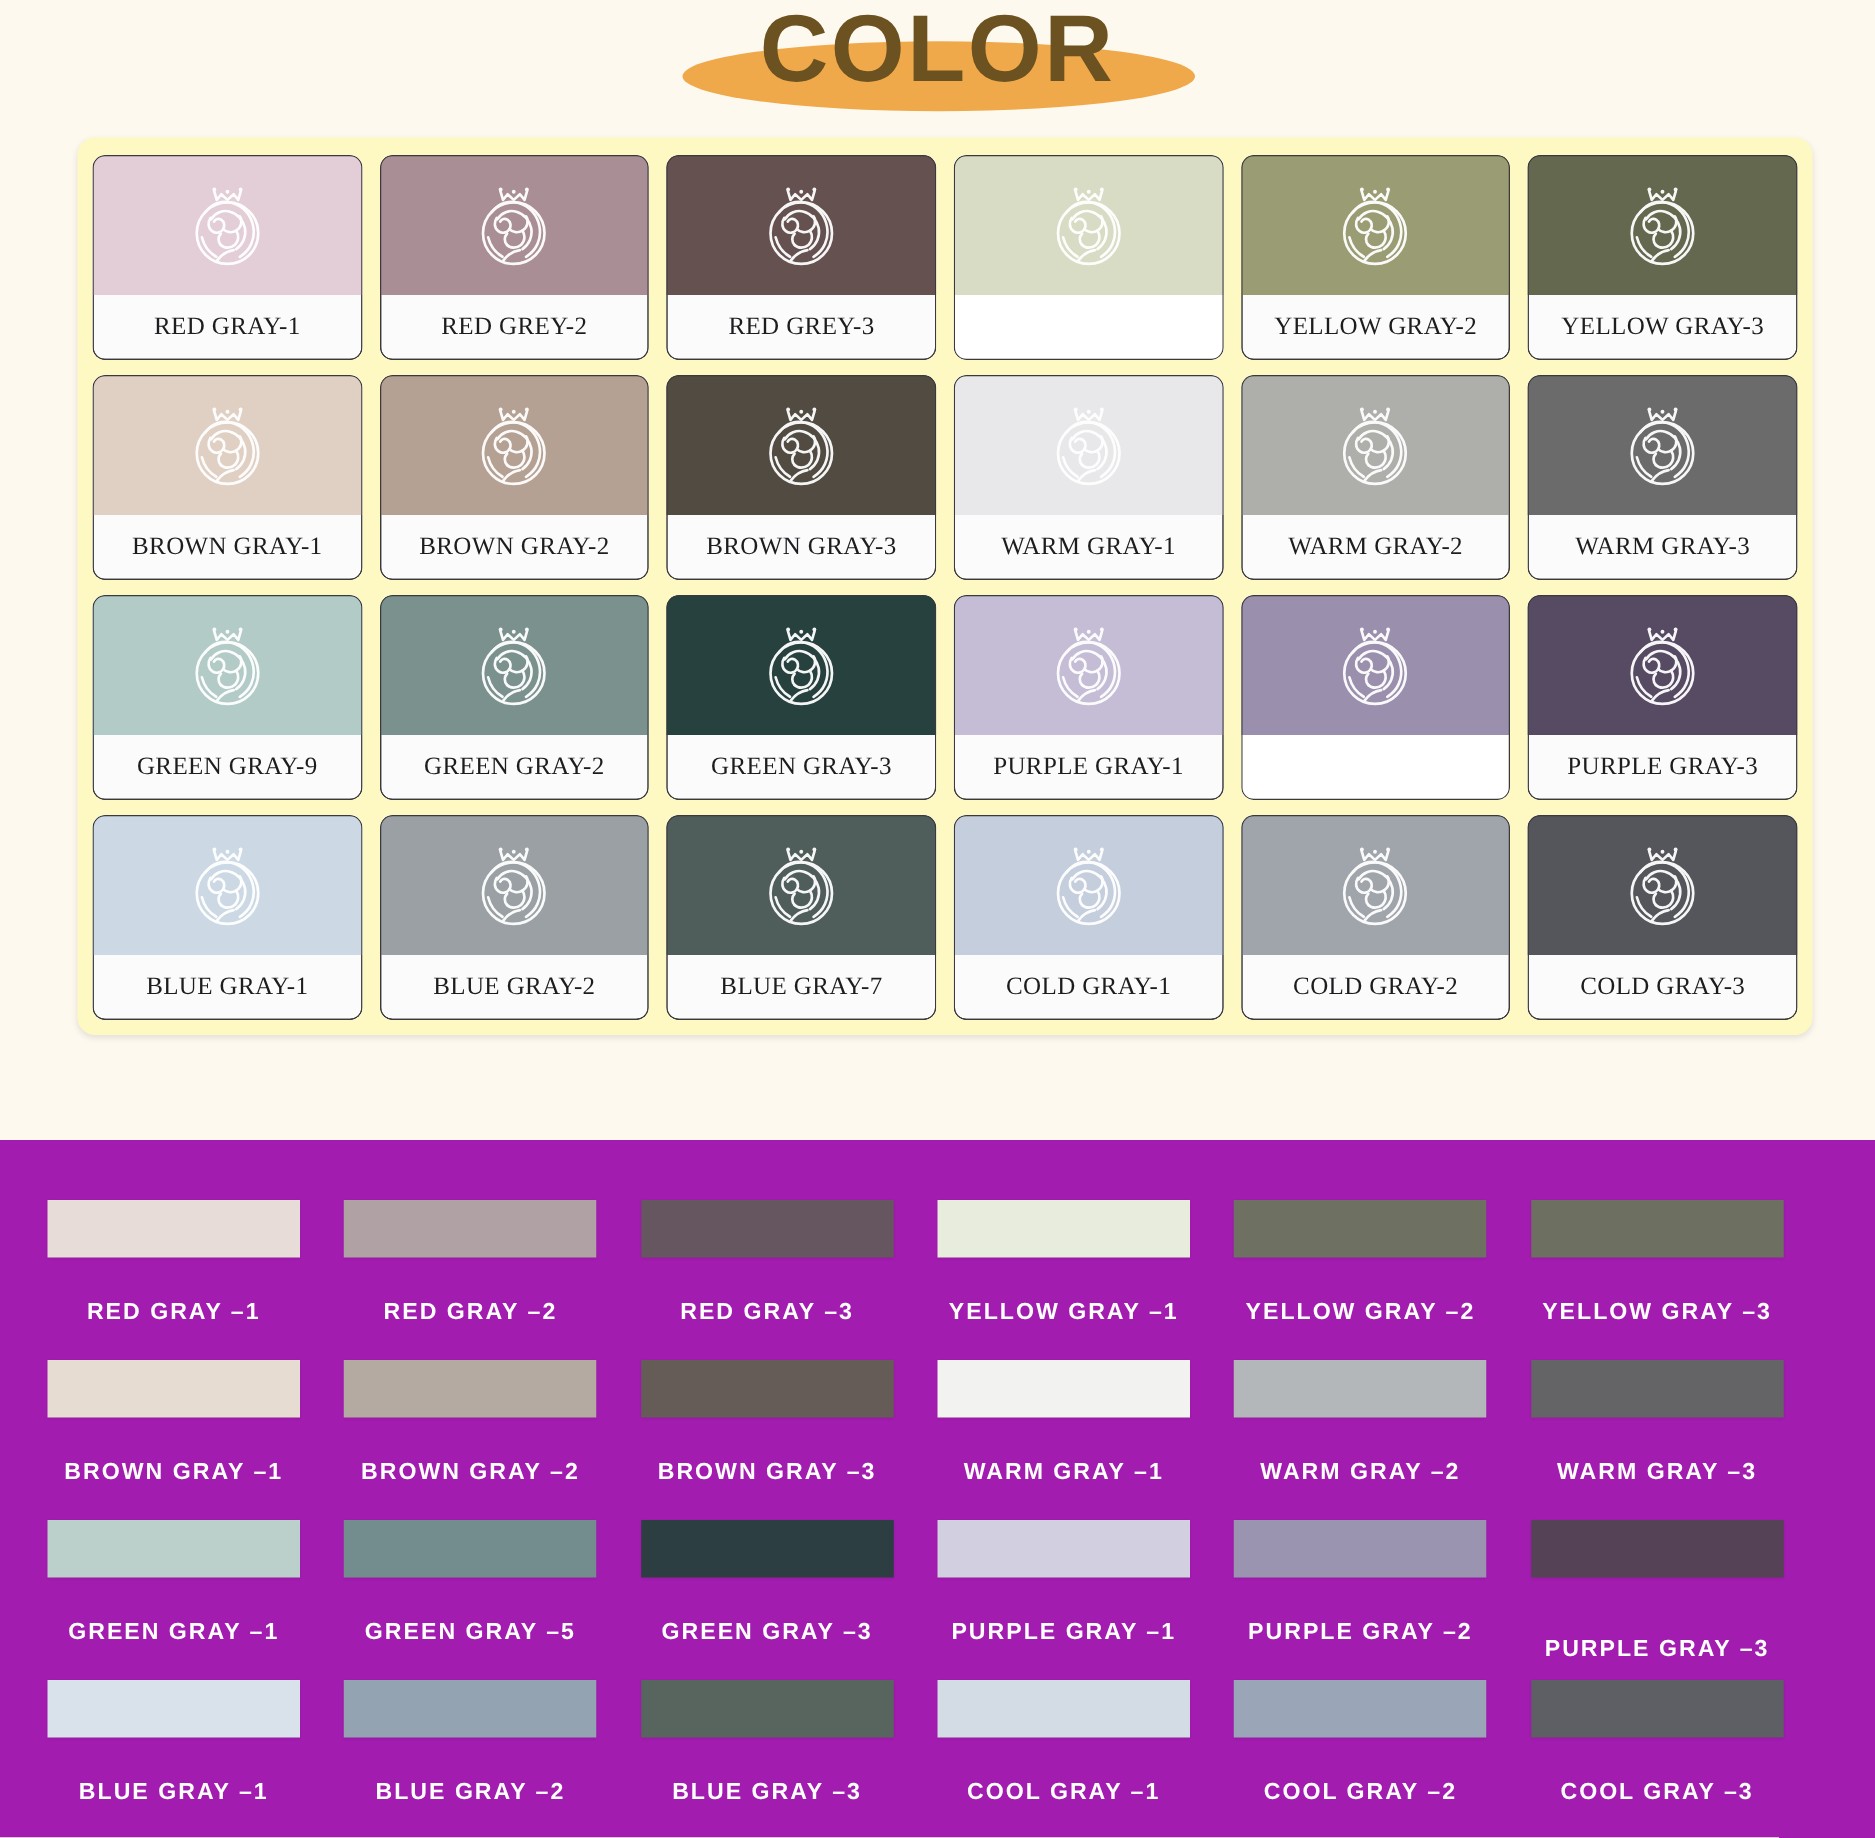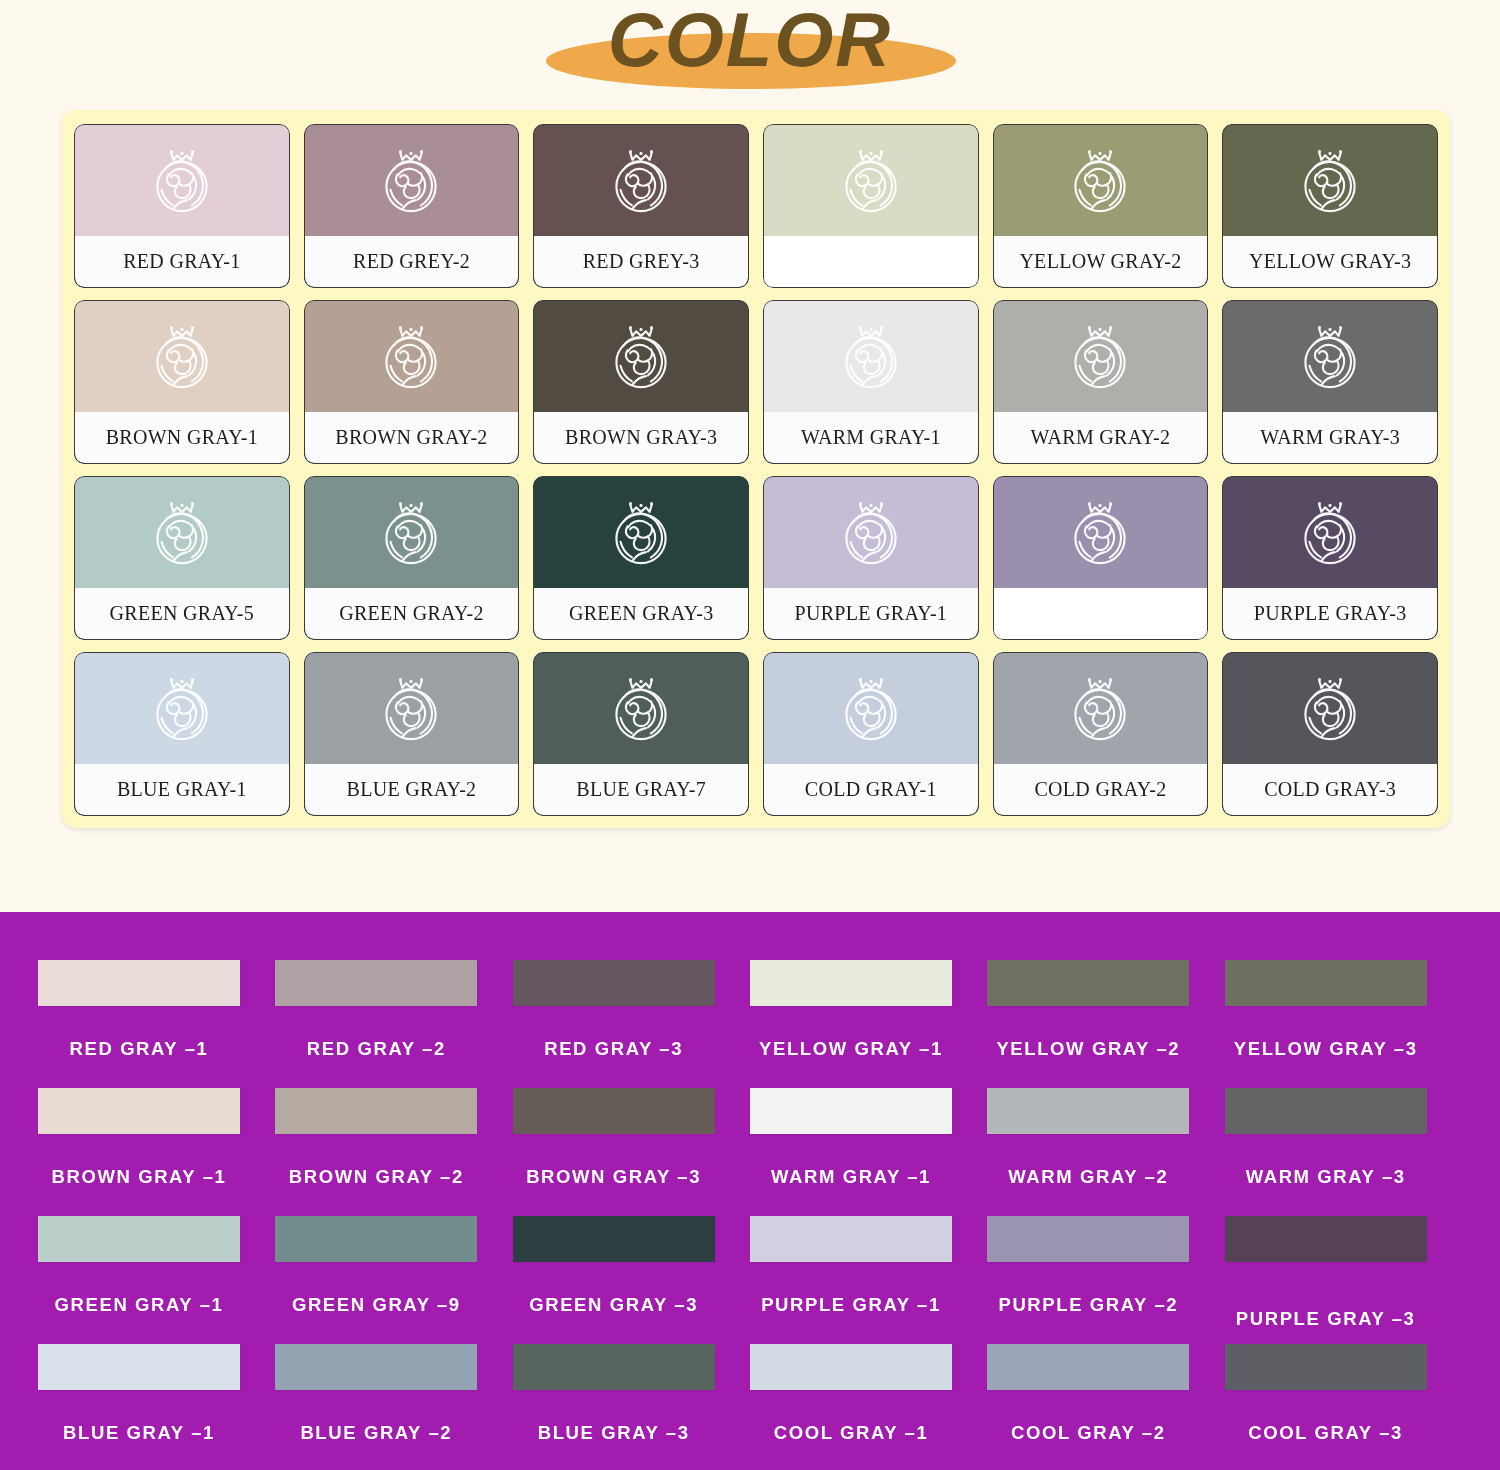--- a/index.html
+++ b/index.html
@@ -35,21 +35,20 @@
     left: 0;
     top: 2px;
     width: 1500px;
     text-align: center;
     font-family: "Liberation Sans", sans-serif;
     font-size: 76px;
     font-weight: 700;
     letter-spacing: 2px;
     color: #6b5220;
     line-height: 1;
-    font-style: italic;
   }
 
   
   .panel {
     position: absolute;
     left: 62px;
     top: 110px;
     width: 1388px;
     height: 718px;
     background: #f1f1f3;
@@ -480,21 +479,21 @@
           <path d="M33.5 43 C30.5 47.5 31 53 35 56 C38.5 58.7 43.5 57.8 45.8 54 C47.7 50.8 46.9 46.7 43.8 44.8 C41.3 43.3 38.1 44.1 36.8 46.7"></path>
           <path d="M45.8 54 C49 57.5 54.5 58 58.5 55.5"></path>
           <path d="M58.5 55.5 C63.5 52.5 65 46 62 41.5"></path>
           <path d="M58.5 55.5 C61.5 60 61 66 57 69.5 C53 73 47 73 43.5 69.5"></path>
           <path d="M43.5 69.5 C40.5 66.5 40.5 61.5 43.5 58.5"></path>
           <path d="M40 84.5 C44 79 49.5 75.5 56 74.5"></path>
           <path d="M25 62 C27 70 32 77 39 81"></path>
         </g>
       </svg>
     </div>
-    <div class="card-label">GREEN GRAY-5</div>
+    <div class="card-label">GREEN GRAY-9</div>
     <div class="card-outline"></div>
   </div>
 
   <div class="card">
     <div class="card-swatch" style="background: rgb(123, 145, 142);">
       <svg class="logo" viewBox="0 0 100 100" fill="none">
         <g stroke="#ffffff" stroke-width="2.6" stroke-linecap="round" stroke-linejoin="round">
           <path d="M37 17 L39.5 25.5 L44 20 L50 25.5 L56 20 L60.5 25.5 L63 17"></path>
           <circle cx="37.2" cy="15.4" r="1.9" fill="#ffffff" stroke="none"></circle>
           <circle cx="50" cy="17.6" r="1.9" fill="#ffffff" stroke="none"></circle>
@@ -829,21 +828,21 @@
     <div class="blabel" style="color: rgb(255, 255, 255);">WARM GRAY –3</div>
   </div>
 
   <div class="bcell">
     <div class="bswatch" style="background: rgb(187, 208, 202);"></div>
     <div class="blabel" style="color: rgb(255, 255, 255);">GREEN GRAY –1</div>
   </div>
 
   <div class="bcell">
     <div class="bswatch" style="background: rgb(115, 141, 142);"></div>
-    <div class="blabel" style="color: rgb(255, 255, 255);">GREEN GRAY –9</div>
+    <div class="blabel" style="color: rgb(255, 255, 255);">GREEN GRAY –5</div>
   </div>
 
   <div class="bcell">
     <div class="bswatch" style="background: rgb(45, 62, 67);"></div>
     <div class="blabel" style="color: rgb(255, 255, 255);">GREEN GRAY –3</div>
   </div>
 
   <div class="bcell">
     <div class="bswatch" style="background: rgb(210, 207, 224);"></div>
     <div class="blabel" style="color: rgb(255, 255, 255);">PURPLE GRAY –1</div>

